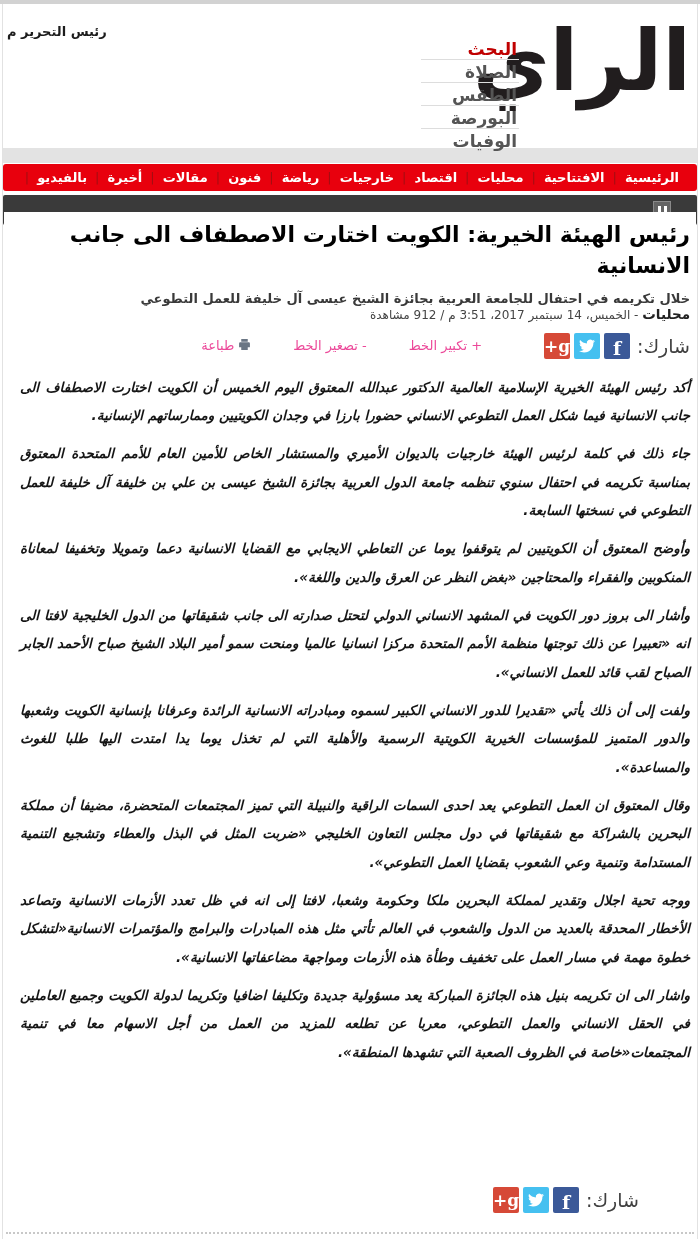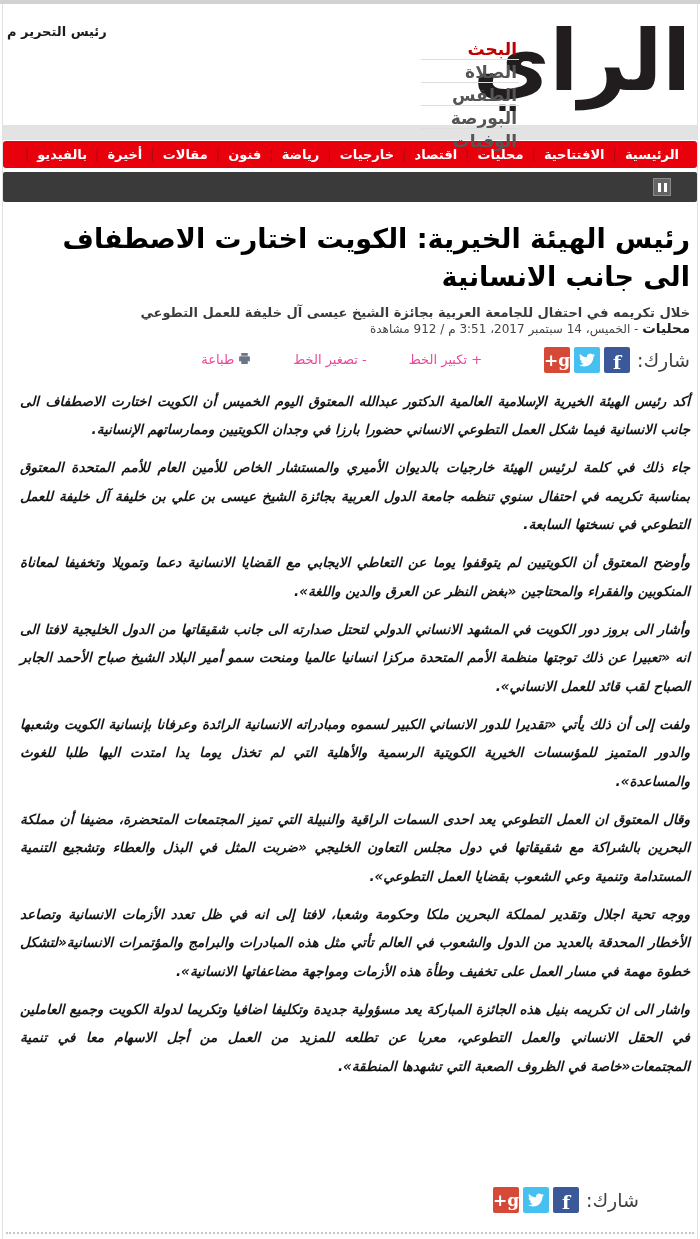--- a/index.html
+++ b/index.html
@@ -11,21 +11,21 @@
     position:relative;
     overflow:hidden;
   }
   .top-strip { height:4px; background:#d2d2d2; }
   .page {
     position:absolute; top:4px; left:2px; right:2px; bottom:0;
     border-left:1px solid #e2e2e2; border-right:1px solid #e2e2e2;
     background:#fff;
   }
   
-  .header { position:relative; height:121px; background:#fff; }
+  .header { position:relative; height:144px; background:#fff; }
   .editor-note {
     position:absolute; top:20px; left:4px;
     font-size:13px; font-weight:bold; color:#1c1c1c; white-space:nowrap;
   }
   .logo {
     position:absolute; top:0px; right:6px;
     font-size:84px; font-weight:bold; color:#211d1e;
     line-height:115px; letter-spacing:-2px;
   }
   .quick-links { position:absolute; top:33px; right:178px; width:98px; }
@@ -51,21 +51,21 @@
     position:absolute; top:6px; left:auto; right:26px; width:18px; height:18px;
     background:#646464; border:1px solid #8a8a8a; display:flex; gap:3px;
     align-items:center; justify-content:center; cursor:pointer;
   }
   .pause-btn i { display:block; width:3px; height:9px; background:#fff; }
   
   .article {
     position:absolute; top:208px; right:1px; left:1px; bottom:74px;
     overflow:hidden; padding:8px 6px 0 16px; background:#fff;
   }
-  .title { font-size:27px; font-weight:bold; color:#000; text-align:right; line-height:1.4; }
+  .title { font-size:22px; font-weight:bold; color:#000; text-align:right; line-height:1.4; }
   .subtitle { margin-top:9px; font-size:13px; font-weight:bold; color:#3a3a3a; }
   .meta { font-size:12px; color:#444; text-align:right; }
   .meta .section { font-size:13.5px; font-weight:bold; color:#222; }
   .share-row { margin-top:11px; display:flex; align-items:center; }
   .share-label { font-size:19px; color:#404040; margin-left:7px; }
   .icon-box {
     width:26px; height:26px; border-radius:2px; margin-left:4px;
     display:flex; align-items:center; justify-content:center; color:#fff; cursor:pointer;
   }
   .fb { background:#3b5998; font-family:"DejaVu Serif", serif; font-weight:bold; font-size:19px; padding-top:4px; }

